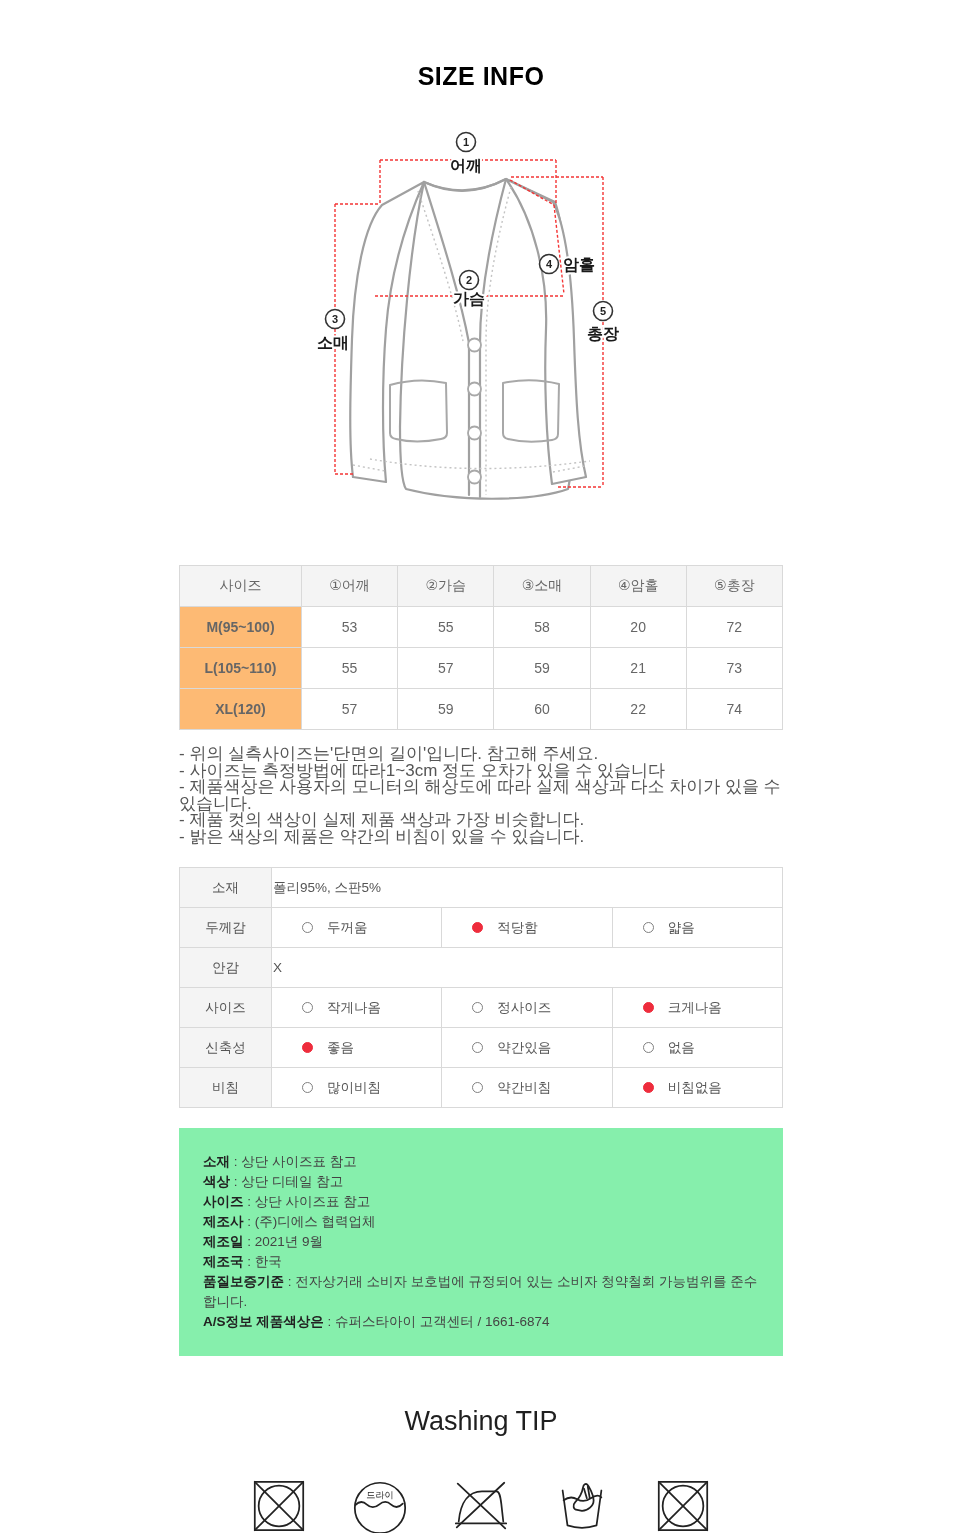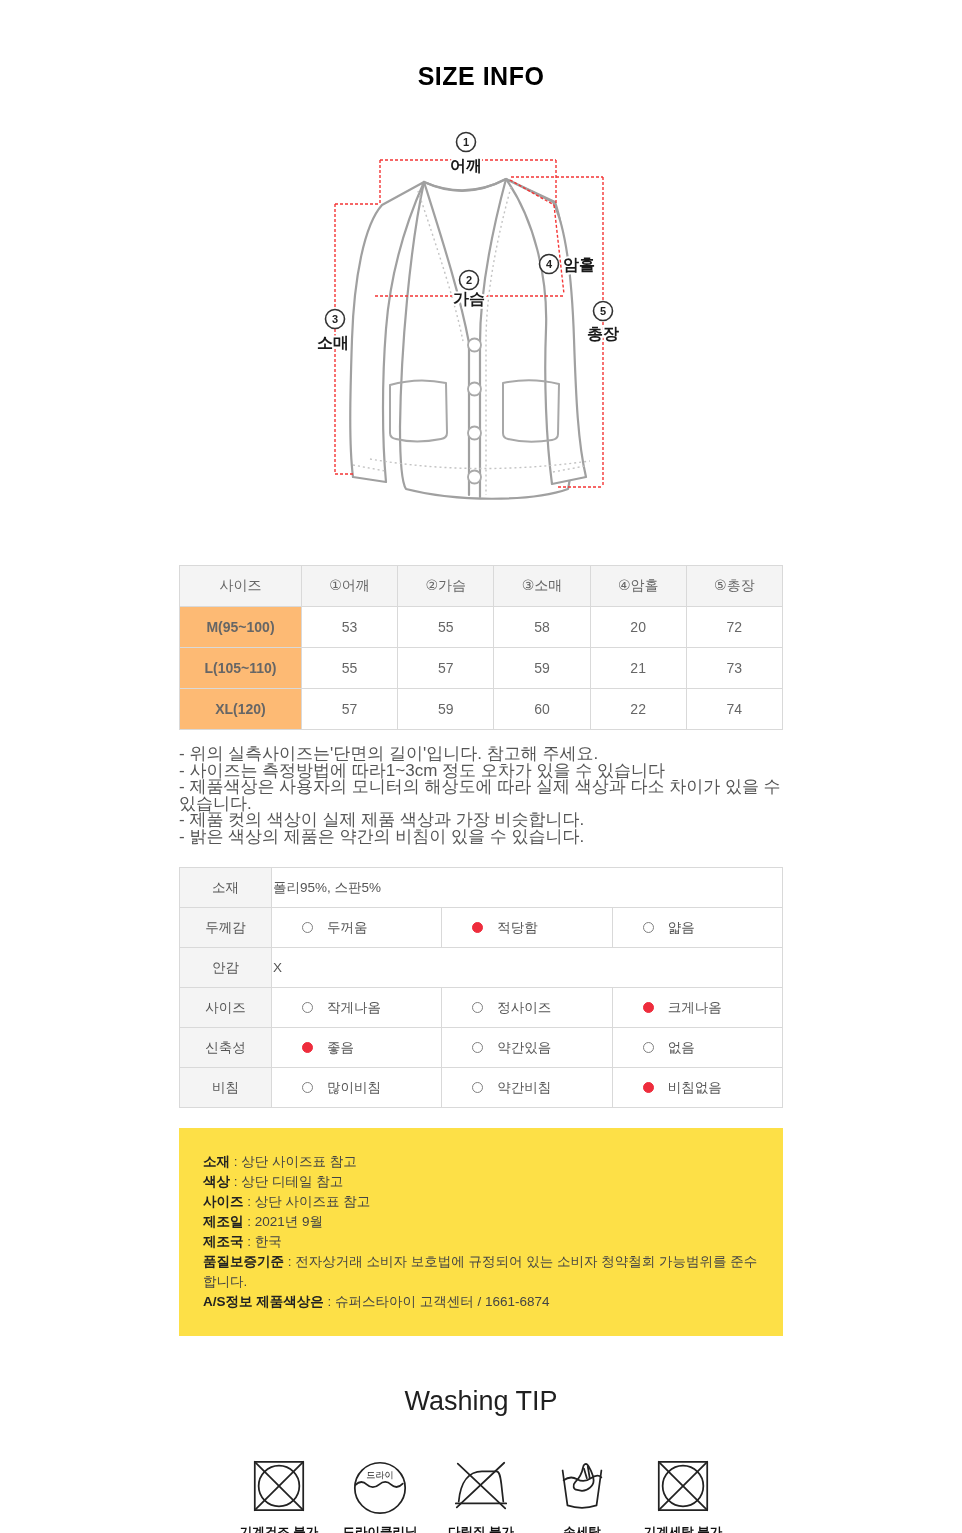--- a/index.html
+++ b/index.html
@@ -93,21 +93,21 @@
     border-radius: 50%;
     flex: 0 0 auto;
     background: #fff;
   }
   .radio.on { background: #ee2c3c; border-color: #ee2c3c; }
 
   
   .info-box {
     width: 604px;
     margin: 20px auto 0;
-    background: #fde047;
+    background: #86efac;
     padding: 24px 20px 24px 24px;
     font-size: 13.5px;
     line-height: 20px;
     color: #444;
   }
   .info-line { white-space: normal; }
   .info-label { font-weight: bold; color: #222; }
 
   
   .washing-row {
@@ -364,20 +364,21 @@
             </div>
         </td>
       </tr>
     </tbody>
   </table>
 
   <div class="info-box">
     <div class="info-line"><span class="info-label">소재</span><span> : </span><span>상단 사이즈표 참고</span></div>
     <div class="info-line"><span class="info-label">색상</span><span> : </span><span>상단 디테일 참고</span></div>
     <div class="info-line"><span class="info-label">사이즈</span><span> : </span><span>상단 사이즈표 참고</span></div>
+    <div class="info-line"><span class="info-label">제조사</span><span> : </span><span>(주)디에스 협력업체</span></div>
     <div class="info-line"><span class="info-label">제조일</span><span> : </span><span>2021년 9월</span></div>
     <div class="info-line"><span class="info-label">제조국</span><span> : </span><span>한국</span></div>
     <div class="info-line"><span class="info-label">품질보증기준</span><span> : </span><span>전자상거래 소비자 보호법에 규정되어 있는 소비자 청약철회 가능범위를 준수합니다.</span></div>
     <div class="info-line"><span class="info-label">A/S정보 제품색상은</span><span> : </span><span>슈퍼스타아이 고객센터 / 1661-6874</span></div>
   </div>
 
   <h2 class="washing-title">Washing TIP</h2>
 
   <div class="washing-row">
 

